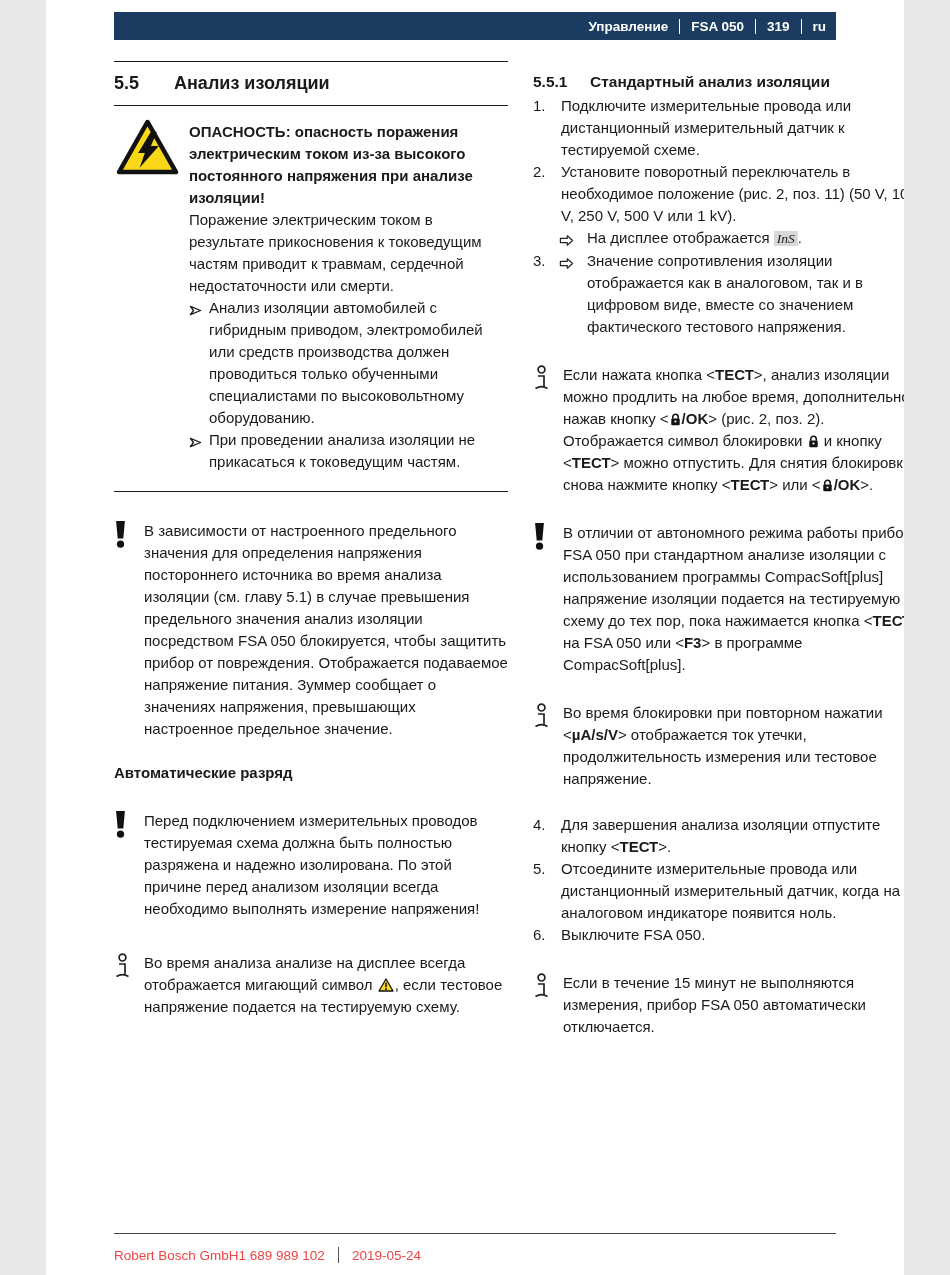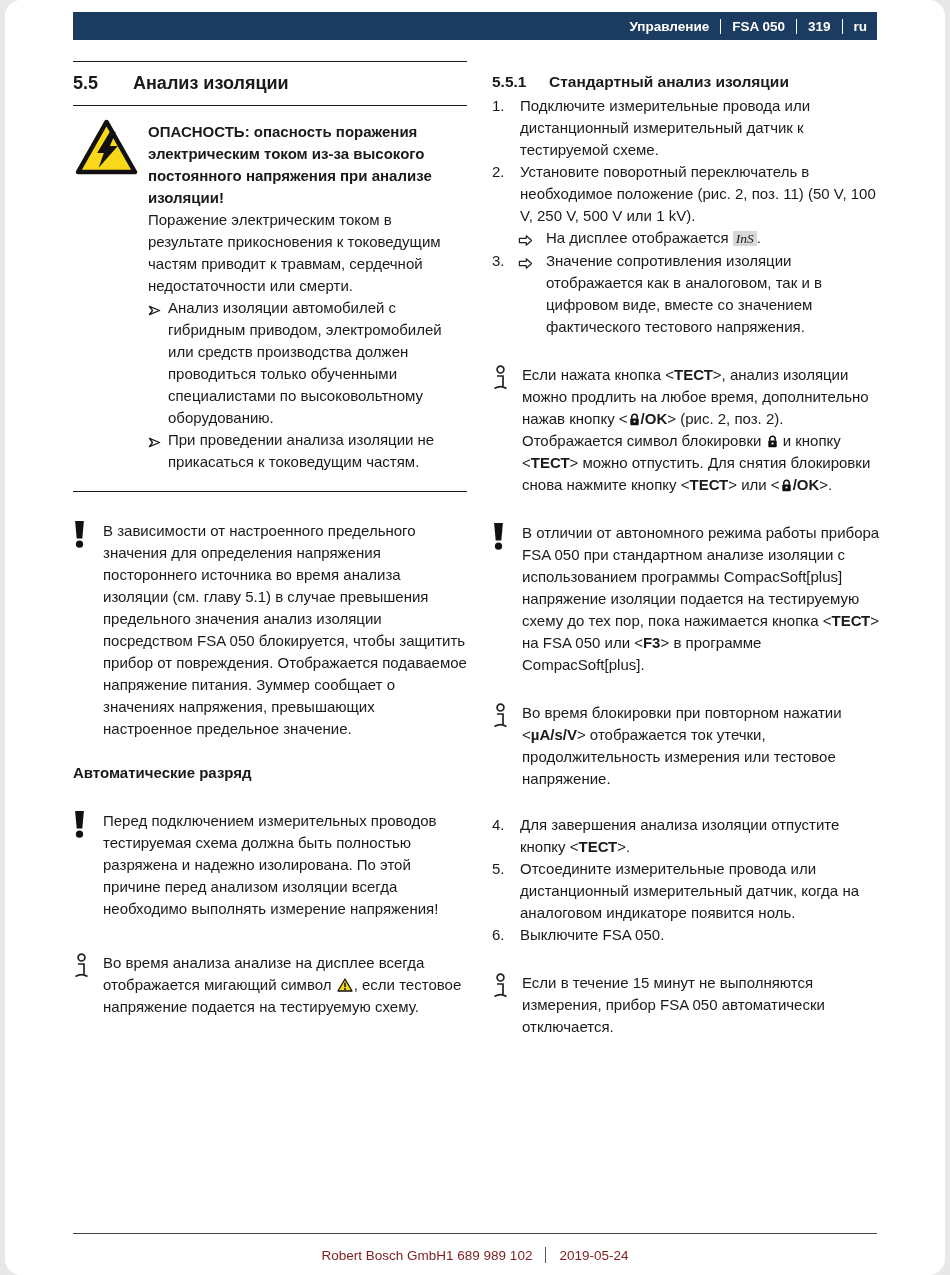--- a/index.html
+++ b/index.html
@@ -1,17 +1,17 @@
 <!DOCTYPE html>
 <html lang="ru"><head>
 <meta charset="utf-8">
 <style>
   html,body{margin:0;padding:0;background:#e8e8e8;}
-  .page{position:relative;width:940px;height:1275px;background:#ffffff;margin:0 auto;
-        font-family:"Liberation Sans",sans-serif;color:#1a1a1a;overflow:hidden;border-radius:16px;}
+  .page{position:relative;width:858px;height:1275px;background:#ffffff;margin:0 auto;
+        font-family:"Liberation Sans",sans-serif;color:#1a1a1a;overflow:hidden;}
 
   
   .header-bar{position:absolute;left:68px;right:68px;top:12px;height:28px;background:#1b3c60;
               display:flex;align-items:center;justify-content:flex-end;color:#ffffff;
               font-weight:bold;font-size:13.5px;padding-right:10px;}
   .header-bar .sep{width:1px;height:15px;background:#ffffff;margin:0 11px;flex:0 0 auto;}
 
   
   .col{position:absolute;top:61px;font-size:15px;line-height:22px;}
   .col-left{left:68px;width:394px;}
@@ -45,22 +45,22 @@
 
   .b{font-weight:bold;}
   .lcd{font-family:Liberation Serif, serif;font-style:italic;font-size:13.5px;
        background:#d8d8d8;padding:0 3px;}
 
   .inline-icon{display:inline-block;vertical-align:-2px;line-height:0;margin:0 1px;}
 
   
   .footer{position:absolute;left:68px;right:68px;bottom:12px;}
   .footer .frule{border:none;border-top:1px solid #444;margin:0;}
-  .footer-row{display:flex;justify-content:center;align-items:center;
-              font-size:13.5px;padding-top:13px;color:#7f1d1d;}
+  .footer-row{display:flex;justify-content:flex-start;align-items:center;
+              font-size:13.5px;padding-top:13px;color:#ef4444;}
   .footer-right{display:flex;align-items:center;}
   .footer-right .vsep{width:1px;height:16px;background:#555;margin:0 13px;}
 </style>
 </head>
 <body>
 
 <div class="page">
 
   <div class="header-bar">
     <span>Управление</span>

